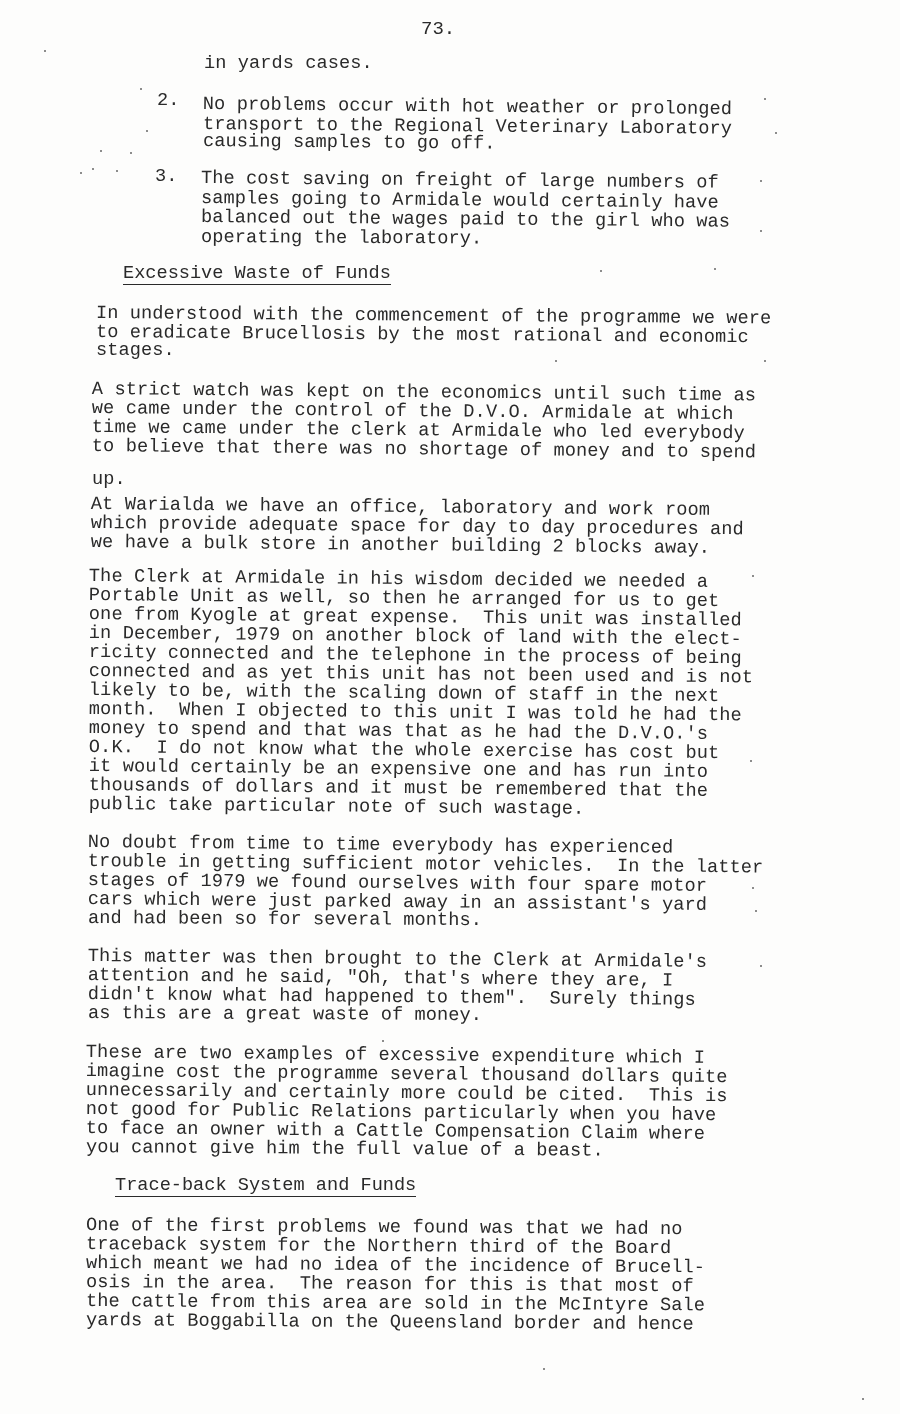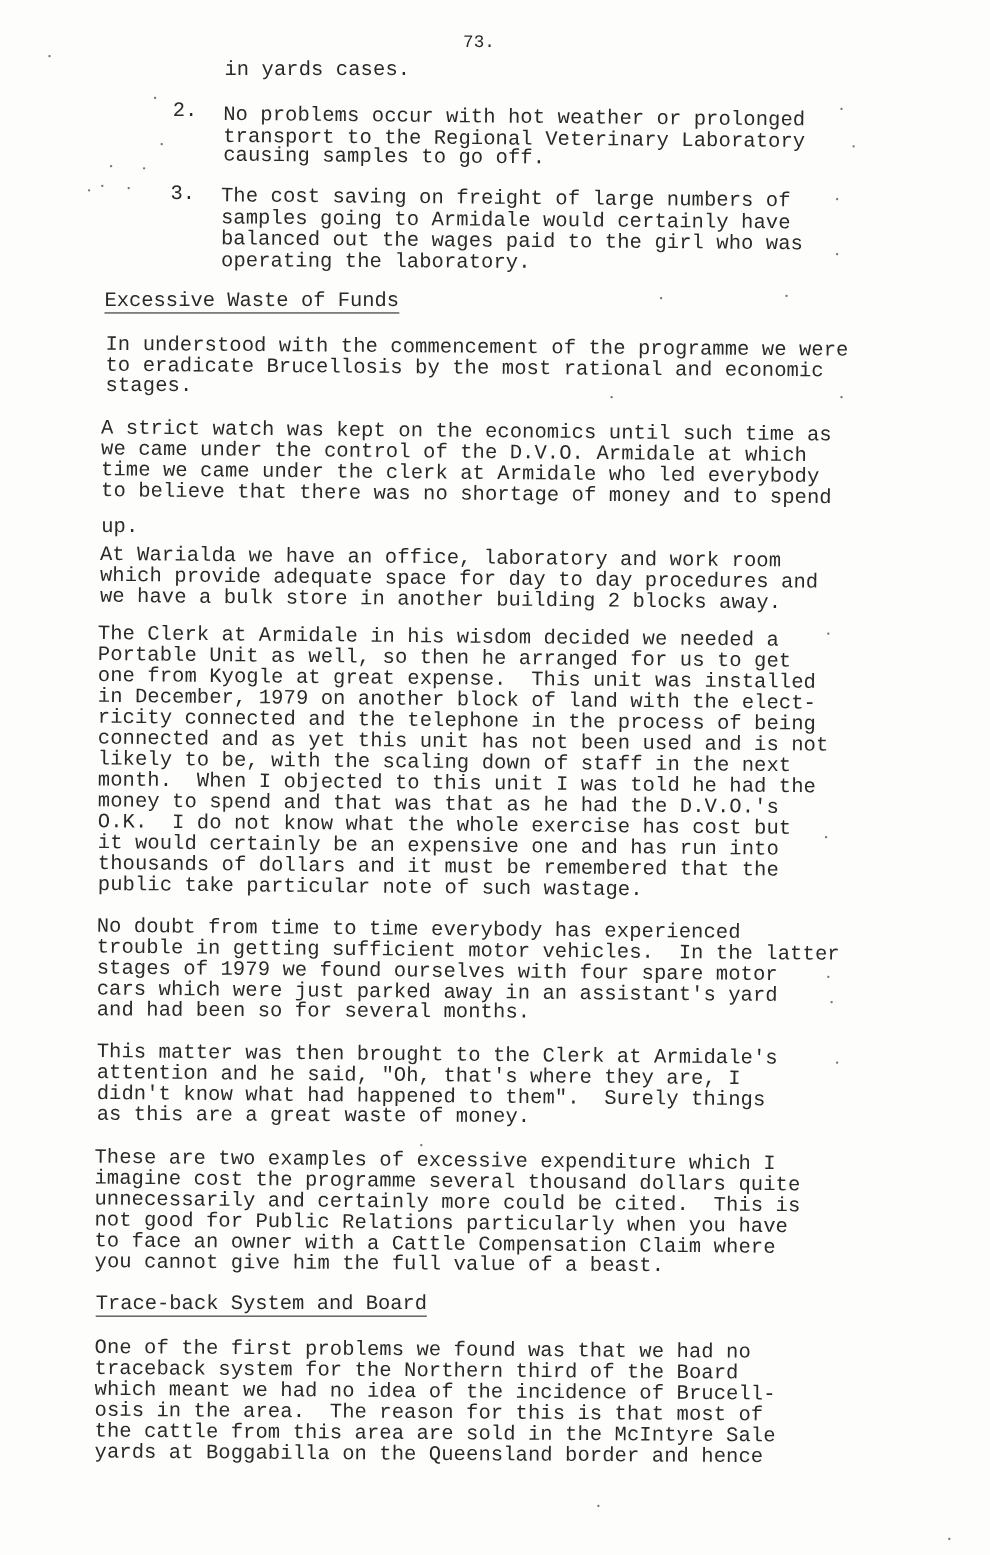--- a/index.html
+++ b/index.html
@@ -11,25 +11,25 @@
     color: #2a2a2a;
   }
   .ln {
     position: absolute;
     font-size: 18.6px;
     line-height: 19px;
     white-space: pre;
     letter-spacing: 0.1px;
     transform-origin: left top;
   }
-  .pnum { position: absolute; left: 421px; top: 30px; font-size: 16px; white-space: pre; }
+  .pnum { position: absolute; left: 421px; top: 18px; font-size: 19px; white-space: pre; }
   .num { position: absolute; font-size: 18.6px; white-space: pre; }
   .heading {
     position: absolute; font-size: 18.6px; white-space: pre;
-    border-bottom: 1.6px solid #2a2a2a; padding-bottom: 1px; line-height: 19px;
+    border-bottom: 1.6px solid #2a2a2a; padding-bottom: 1px; line-height: 19px; margin-left: 28px;
   }
   .speck { position: absolute; width: 1.5px; height: 1.5px; background: #777; border-radius: 50%; }
 </style>
 </head>
 <body>
 
 <div class="page">
 
   <div class="pnum">73.</div>
 
@@ -87,21 +87,21 @@
   <div class="ln" style="left:88px;top:985px;transform:rotate(0.55deg)">didn't know what had happened to them".  Surely things</div>
   <div class="ln" style="left:88px;top:1004px;transform:rotate(0.3deg)">as this are a great waste of money.</div>
 
   <div class="ln" style="left:86px;top:1043px;transform:rotate(0.55deg)">These are two examples of excessive expenditure which I</div>
   <div class="ln" style="left:86px;top:1062px;transform:rotate(0.55deg)">imagine cost the programme several thousand dollars quite</div>
   <div class="ln" style="left:86px;top:1081px;transform:rotate(0.55deg)">unnecessarily and certainly more could be cited.  This is</div>
   <div class="ln" style="left:86px;top:1100px;transform:rotate(0.55deg)">not good for Public Relations particularly when you have</div>
   <div class="ln" style="left:86px;top:1119px;transform:rotate(0.55deg)">to face an owner with a Cattle Compensation Claim where</div>
   <div class="ln" style="left:86px;top:1138px;transform:rotate(0.4deg)">you cannot give him the full value of a beast.</div>
 
-  <div class="heading" style="left:87px;top:1176px">Trace-back System and Board</div>
+  <div class="heading" style="left:87px;top:1176px">Trace-back System and Funds</div>
 
   <div class="ln" style="left:86px;top:1216px;transform:rotate(0.4deg)">One of the first problems we found was that we had no</div>
   <div class="ln" style="left:86px;top:1235px;transform:rotate(0.4deg)">traceback system for the Northern third of the Board</div>
   <div class="ln" style="left:86px;top:1254px;transform:rotate(0.4deg)">which meant we had no idea of the incidence of Brucell-</div>
   <div class="ln" style="left:86px;top:1273px;transform:rotate(0.4deg)">osis in the area.  The reason for this is that most of</div>
   <div class="ln" style="left:86px;top:1292px;transform:rotate(0.4deg)">the cattle from this area are sold in the McIntyre Sale</div>
   <div class="ln" style="left:86px;top:1311px;transform:rotate(0.4deg)">yards at Boggabilla on the Queensland border and hence</div>
 
   <div class="speck" style="left:44px;top:50px"></div>
   <div class="speck" style="left:140px;top:88px"></div>

